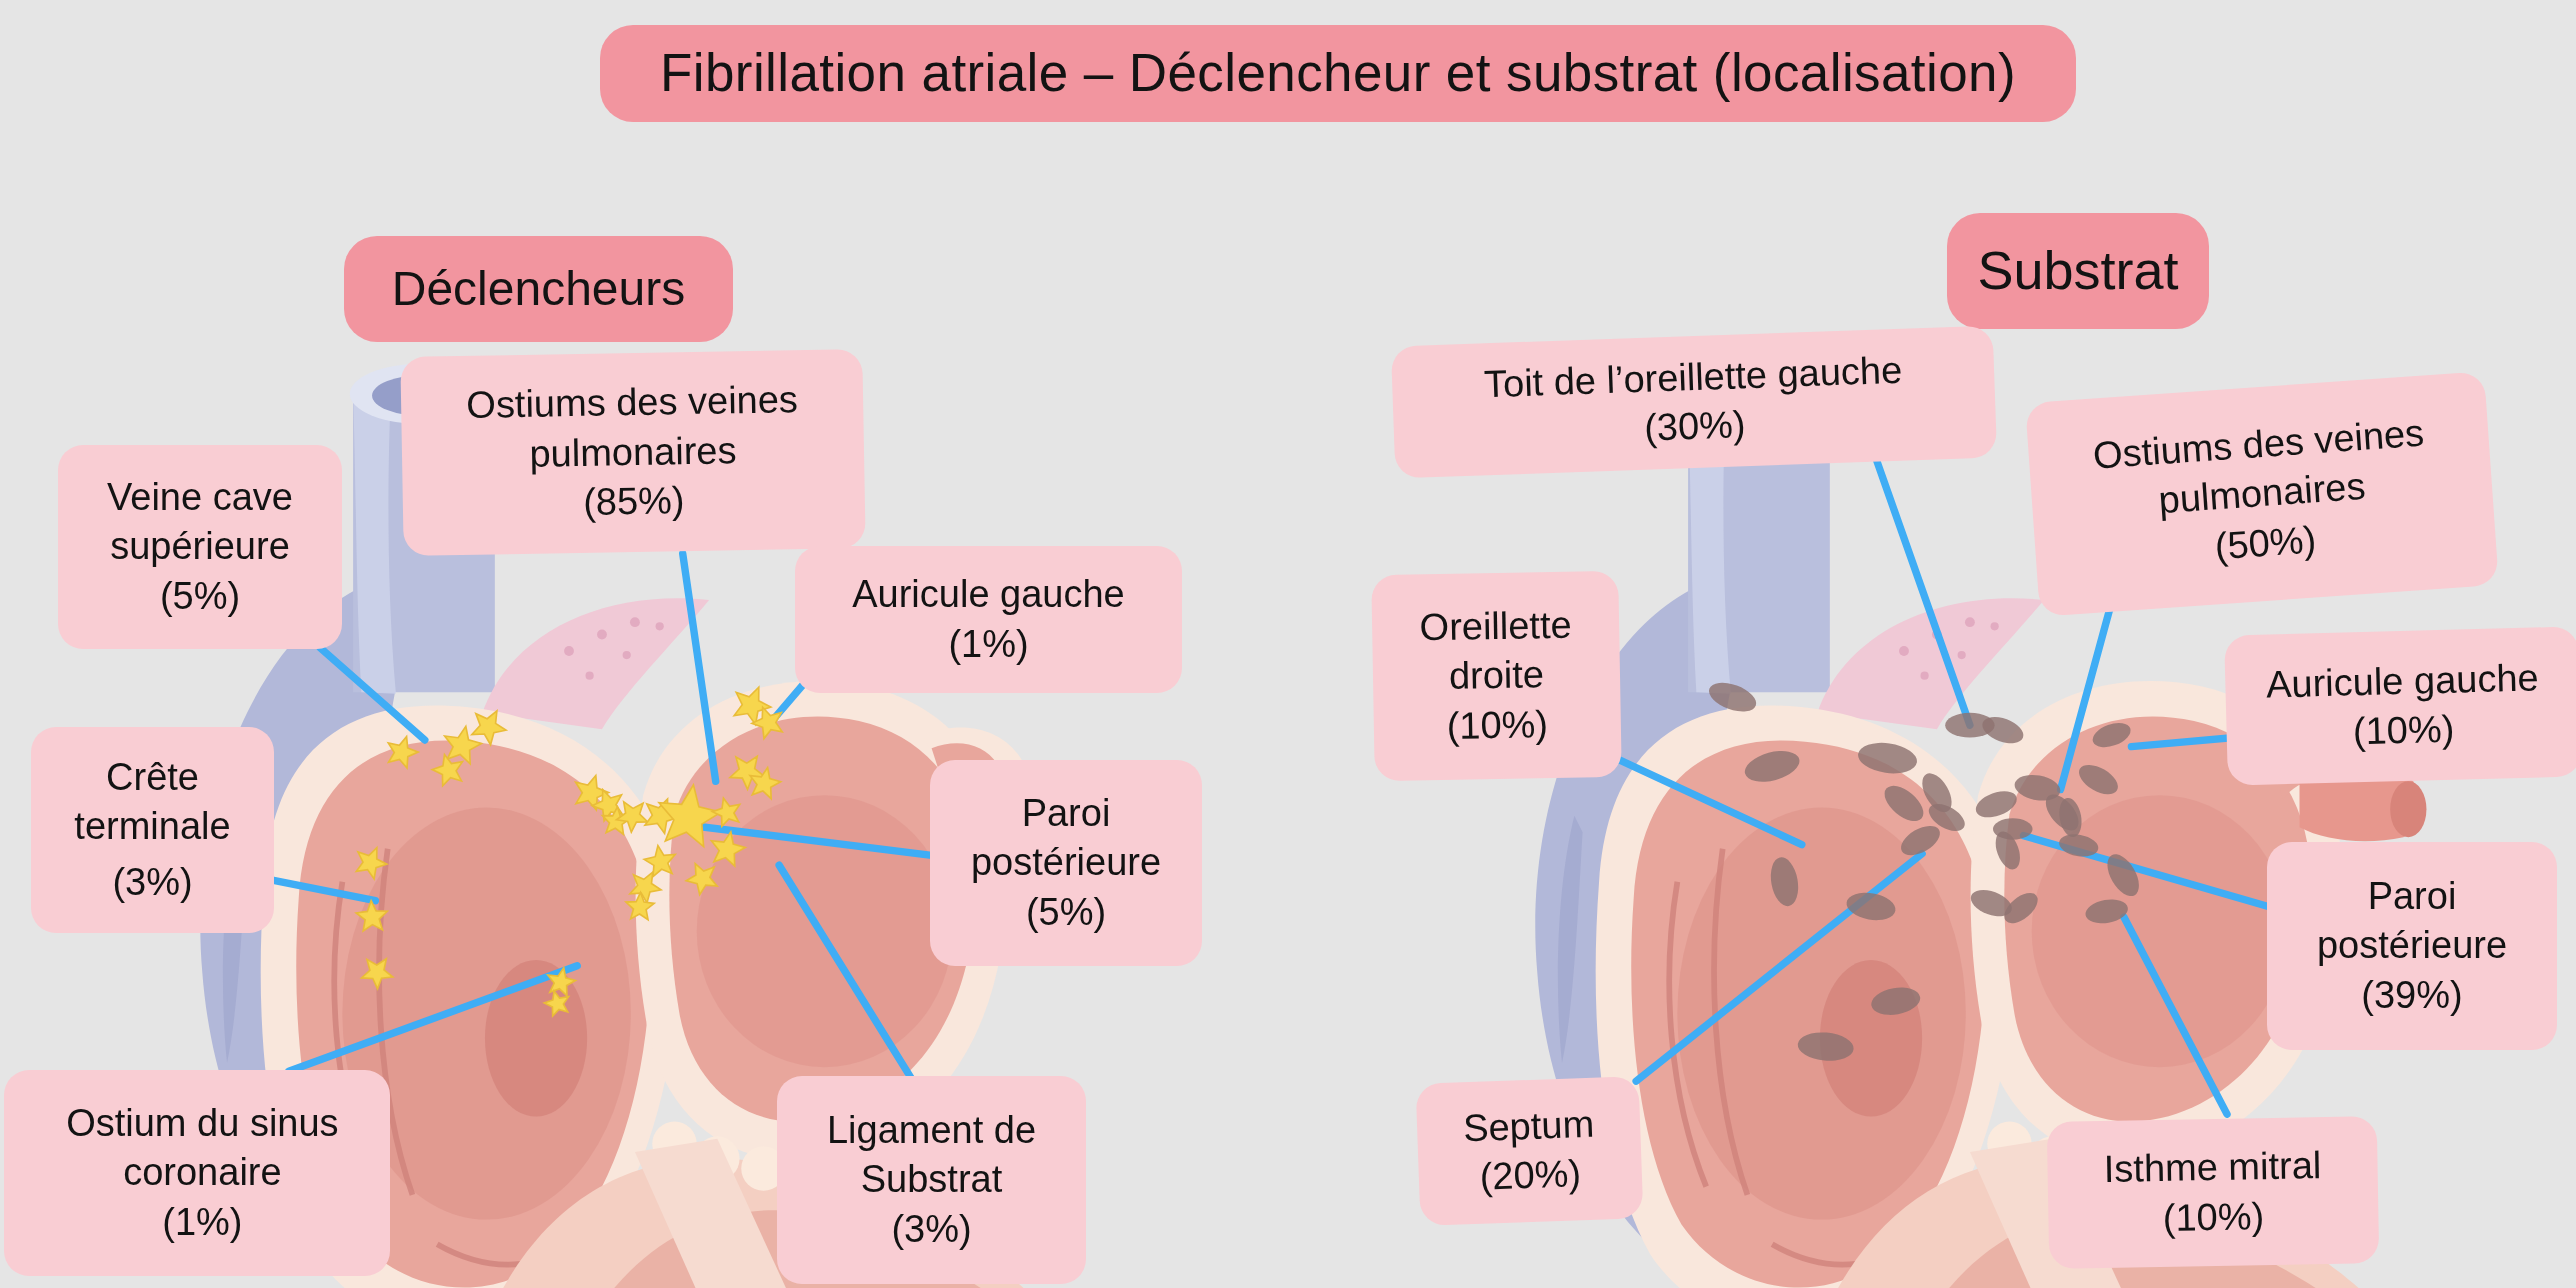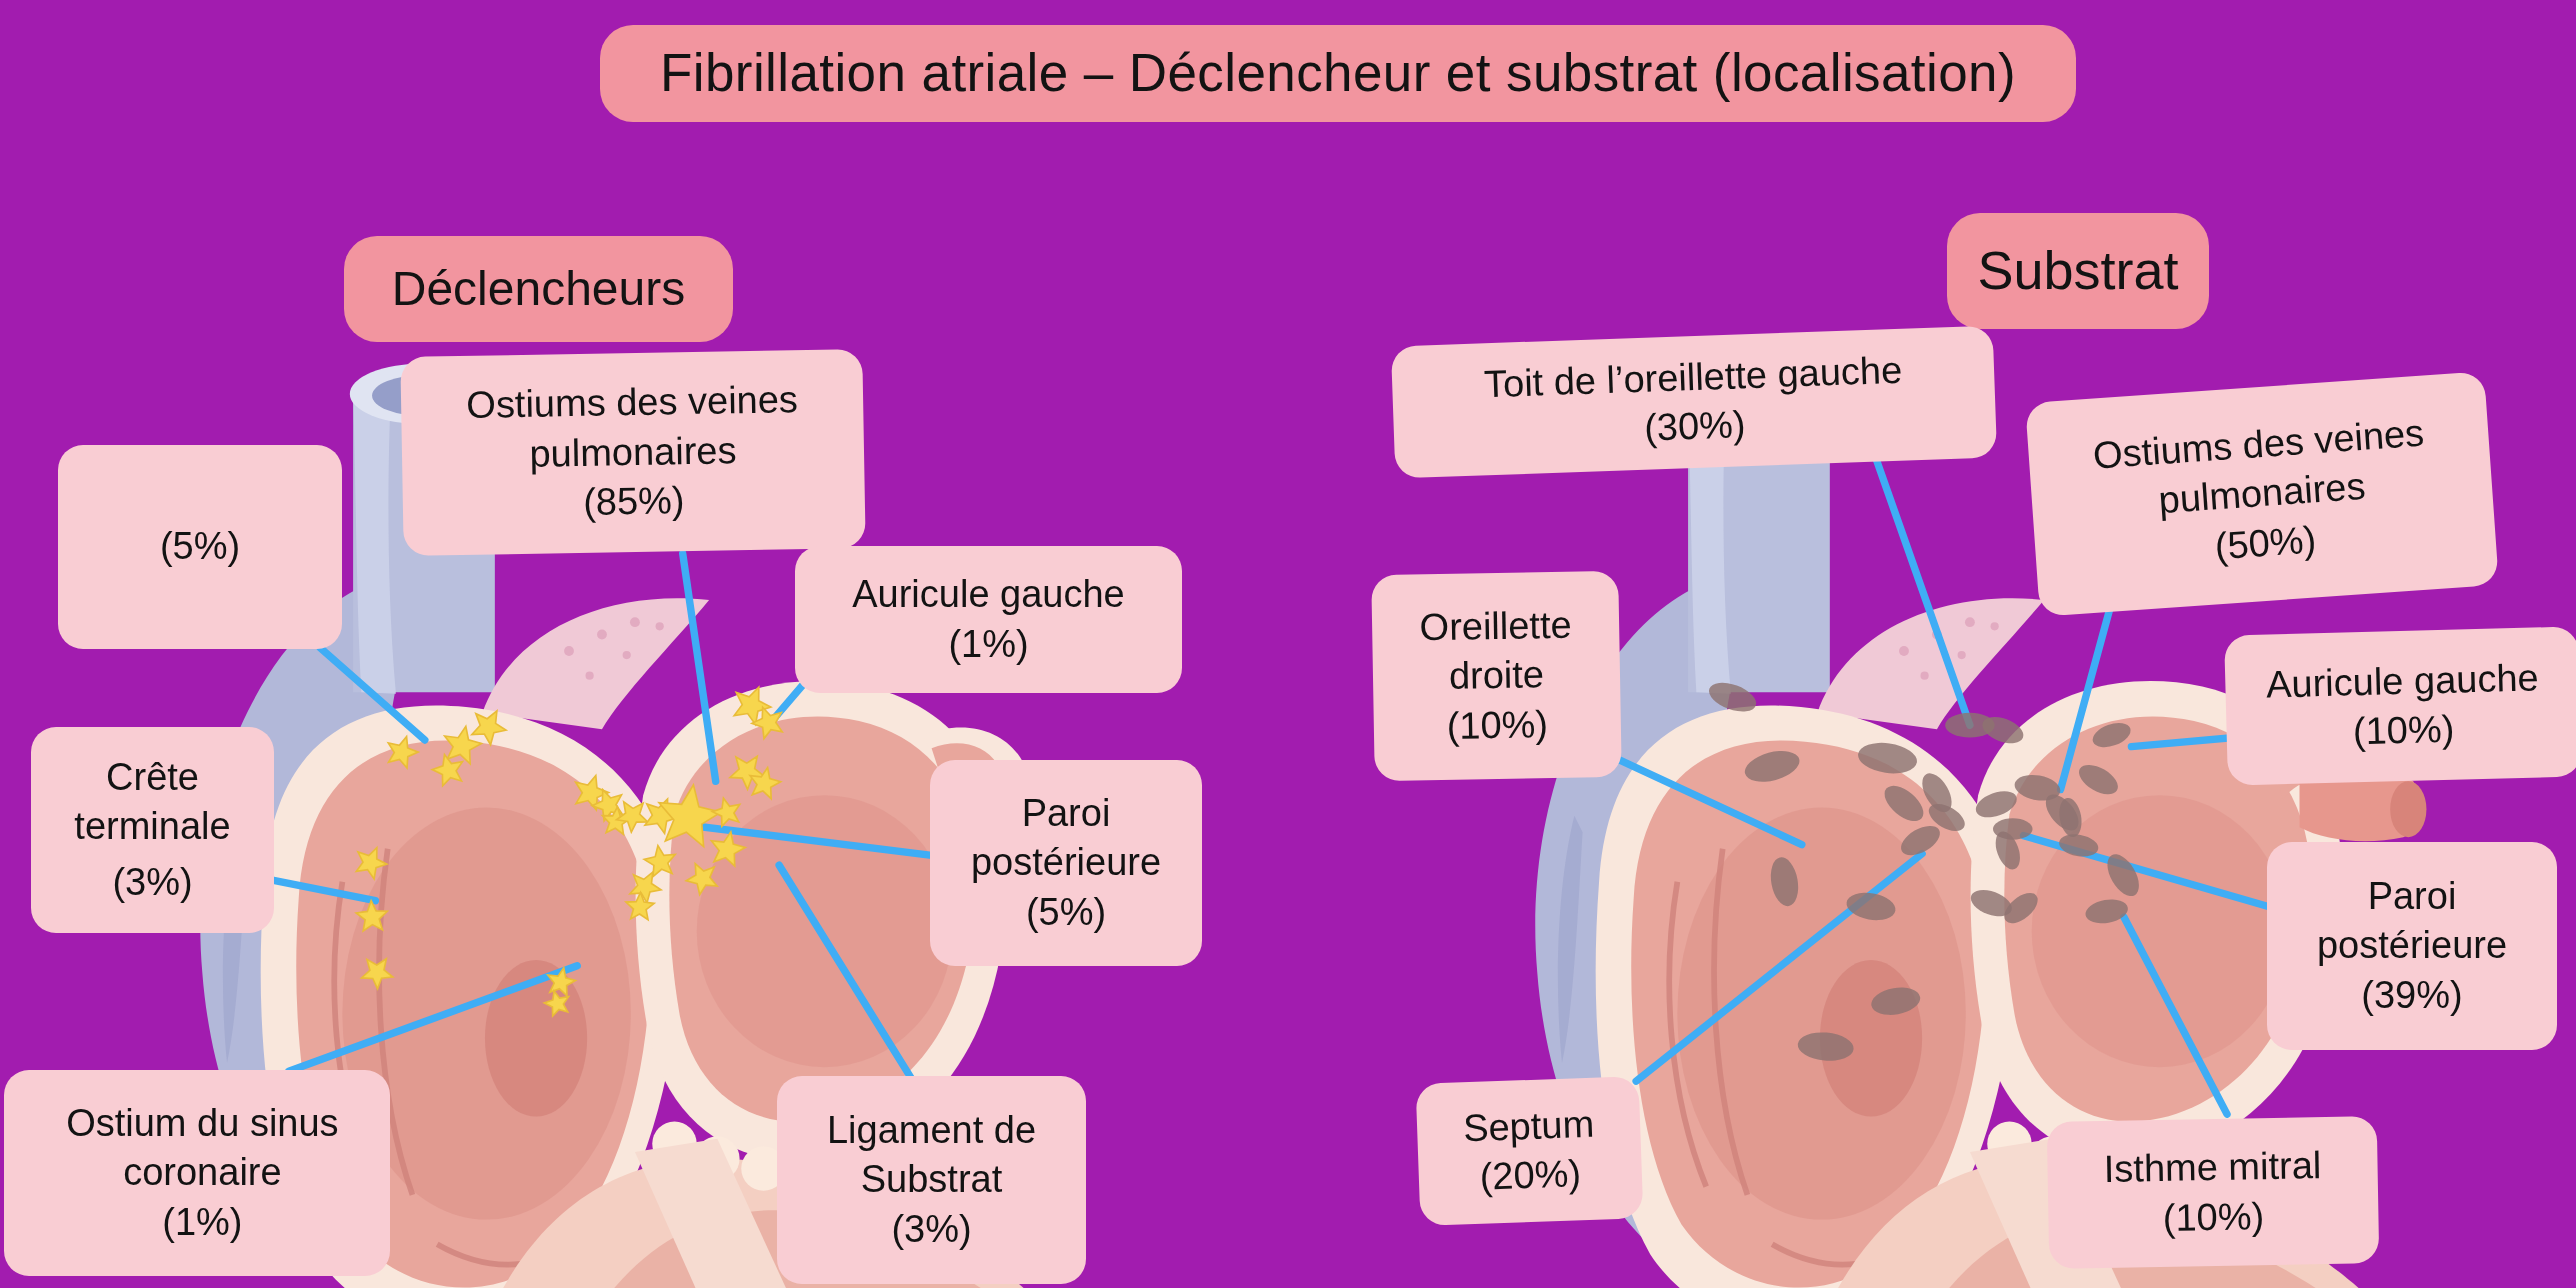--- a/index.html
+++ b/index.html
@@ -1,18 +1,18 @@
 <!DOCTYPE html>
 <html style="font-size:13px"><head>
 <meta charset="utf-8">
 <style>
   html,body{margin:0;padding:0;background:#ffffff;}
   #canvas{
     position:relative;width:2576px;height:1288px;overflow:hidden;
-    background:#a21caf;font-family:"Liberation Sans",sans-serif;color:#131313;
+    background:#e5e5e5;font-family:"Liberation Sans",sans-serif;color:#131313;
   }
   #art{position:absolute;left:0;top:0;width:2576px;height:1288px;}
   .pill{
     position:absolute;display:flex;flex-direction:column;align-items:center;justify-content:center;
     background:#f2959f;border-radius:33px;text-align:center;line-height:1.18;
   }
   .title-pill{font-size:53px;letter-spacing:0.4px;}
   .header-pill{font-size:48px;}
   .label{
     position:absolute;background:#f9cdd3;border-radius:25px;padding:11.5px 21.4px;
@@ -171,20 +171,21 @@
 
   <div class="pill header-pill" style="left:344px;top:236px;width:389px;height:106px;">
     <span>Déclencheurs</span>
   </div>
 
   <div class="pill header-pill" style="left:1947px;top:213px;width:262px;height:116px;font-size:54px;">
     <span>Substrat</span>
   </div>
 
   <div class="label" style="left:58px;top:445px;width:284px;height:204px;">
+    <span class="lname">Veine cave supérieure</span>
     <span class="lpct">(5%)</span>
   </div>
   <div class="label" style="left:402px;top:353px;width:462px;height:199px;transform:rotate(-1deg);">
     <span class="lname">Ostiums des veines pulmonaires</span>
     <span class="lpct">(85%)</span>
   </div>
   <div class="label" style="left:795px;top:546px;width:387px;height:147px;">
     <span class="lname">Auricule gauche</span>
     <span class="lpct">(1%)</span>
   </div>

